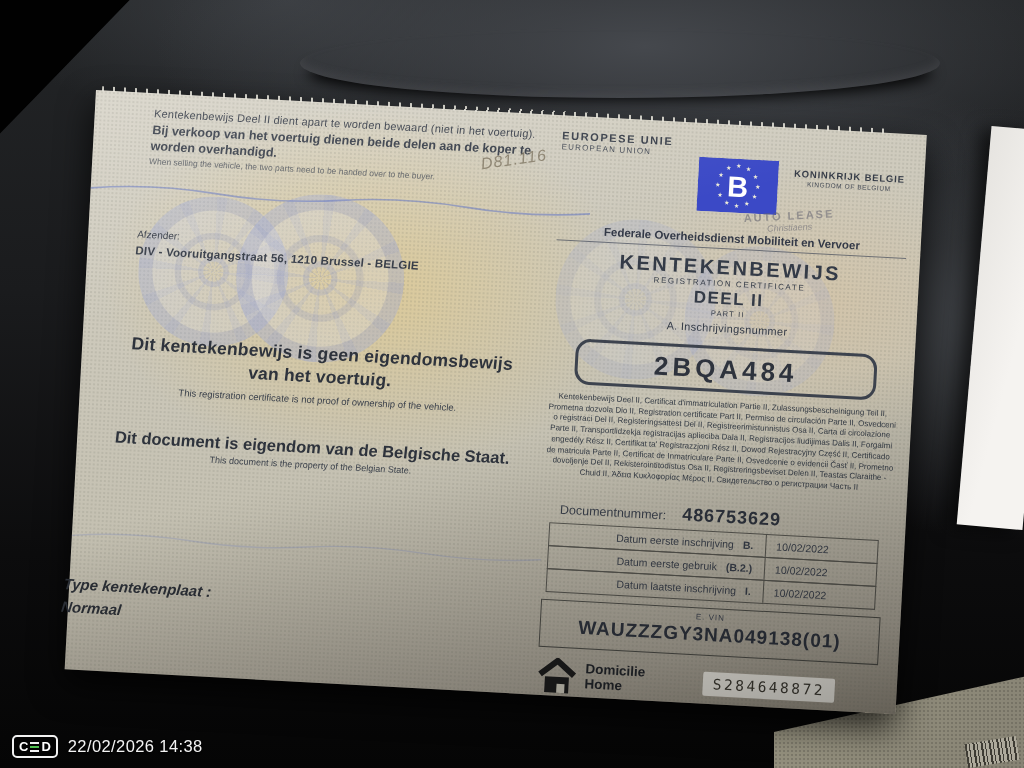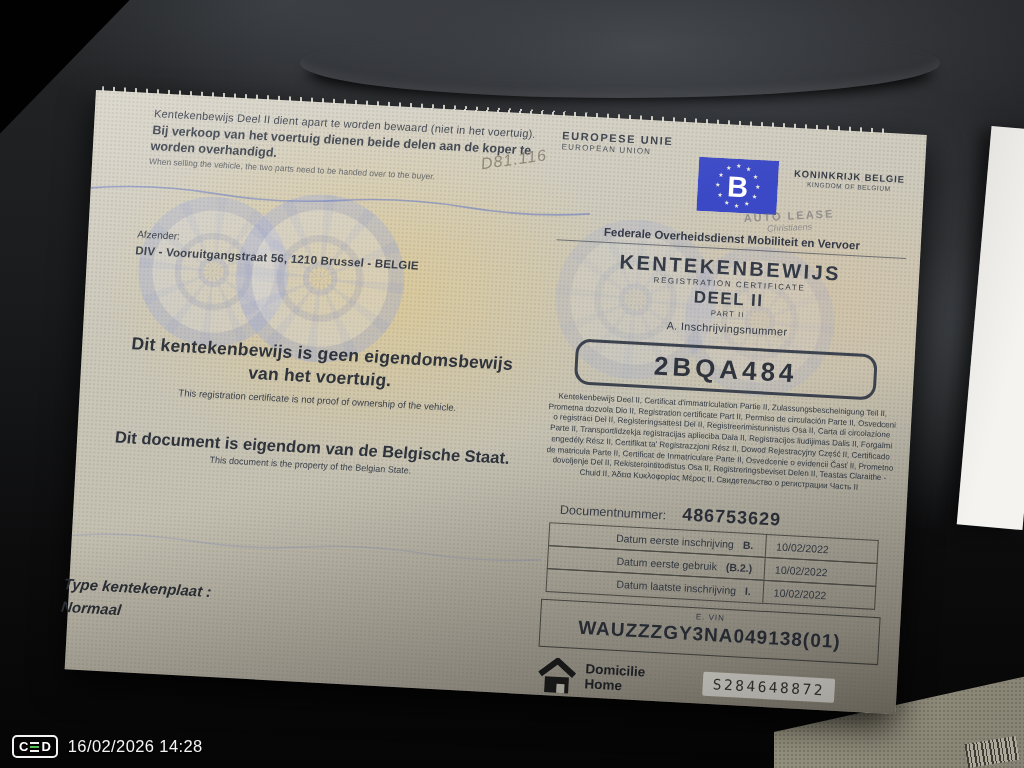--- a/index.html
+++ b/index.html
@@ -286,16 +286,16 @@
   <div class="cam-footer">
     <div class="ced">
       <span>C</span>
       <span class="bars">
           <i></i>
           <i class="g"></i>
           <i></i>
         </span>
       <span>D</span>
     </div>
-    <div class="cam-time">16/02/2026 14:28</div>
+    <div class="cam-time">22/02/2026 14:38</div>
   </div>
 
 </div>
 
 </body></html>

